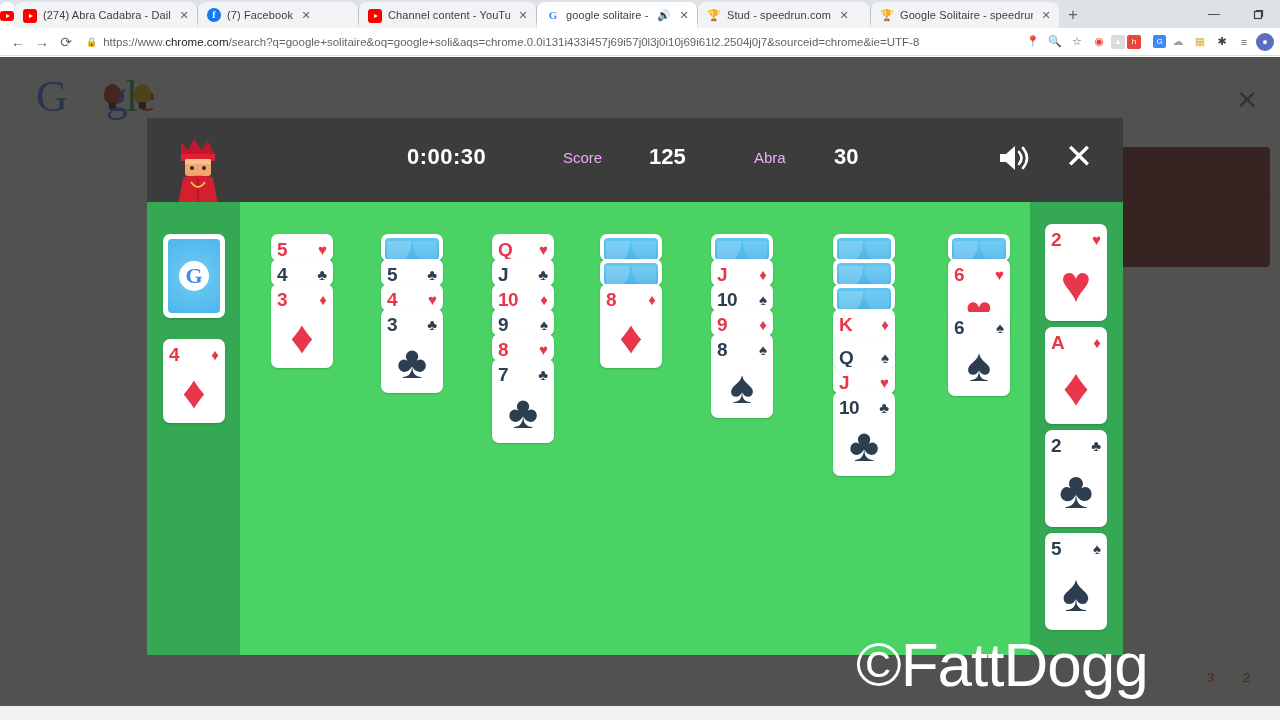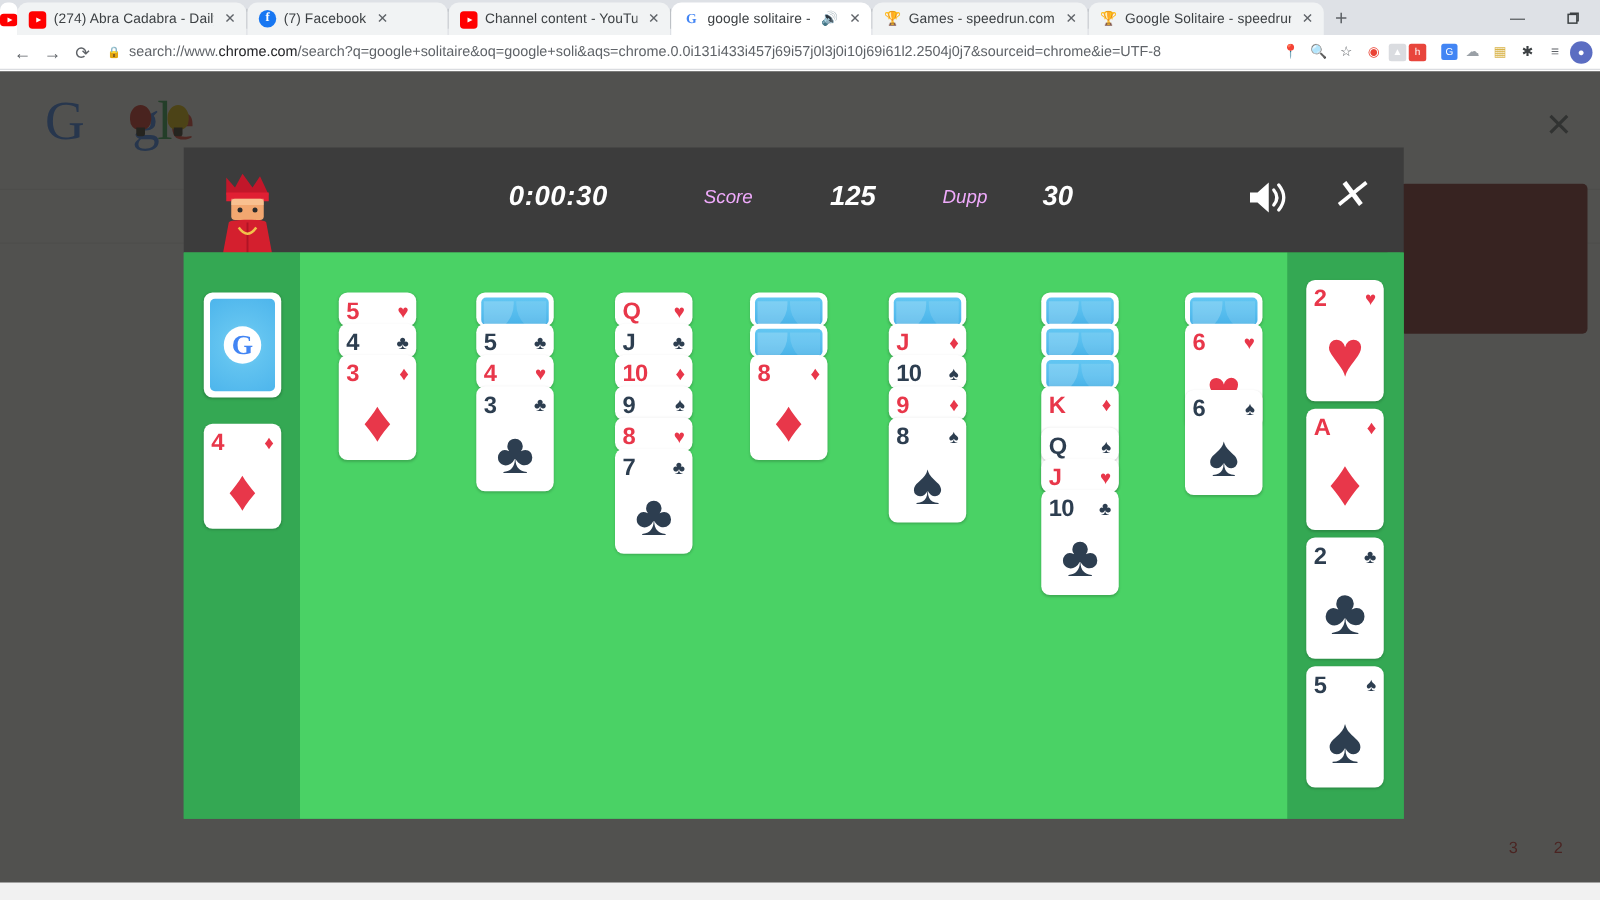--- a/index.html
+++ b/index.html
@@ -133,30 +133,30 @@
     position:absolute; top:57px; left:0; width:1280px; height:663px;
     background: rgba(32,32,30,0.78);
   }
 
   
   .game {
     position: absolute; left: 147px; top: 118px; width: 976px; height: 537px;
   }
   .game-header {
     position:absolute; left:0; top:0; width: 976px; height: 84px;
-    background: #3c3c3c; display:flex; align-items:center;font-style:italic;
+    background: #3c3c3c; display:flex; align-items:center;
   }
   .king {
     position:absolute; left: 20px; top: 8px; width: 62px; height: 84px;
   }
   .timer { position:absolute; left: 260px; top: 26px; font-size: 22px; color:#fff;
            font-weight: bold; letter-spacing: .5px;}
   .stat-label { position:absolute; top: 31px; font-size: 15px; color:#f0abfc; }
   .stat-value { position:absolute; top: 26px; font-size: 22px; color:#fff; font-weight: bold;}
-  .lbl-score { left: 416px; }  .val-score { left: 517px; }
+  .lbl-score { left: 416px; }  .val-score { left: 502px; }
   .lbl-moves { left: 607px; }  .val-moves { left: 687px; }
   .sound-btn { position:absolute; left: 845px; top: 18px; width: 44px; height: 44px;
                display:flex; align-items:center; justify-content:center;}
   .close-btn { position:absolute; left: 910px; top: 16px; width: 44px; height: 44px;
                display:flex; align-items:center; justify-content:center;
                color:#fff; font-size: 34px; font-weight: 300; line-height: 1;}
 
   .board {
     position:absolute; left:0; top: 84px; width: 976px; height: 453px;
     background: #34a853;
@@ -287,21 +287,21 @@
         <div class="tab-sep"></div>
         <div class="tab active" style="width: 160px;">
           <span class="favicon fav-g">G</span>
           <span class="title">google solitaire - Google Se</span>
           <span class="tclose">🔊</span>
           <span class="tclose">✕</span>
         </div>
         <div class="tab-sep"></div>
         <div class="tab" style="width: 172px;">
           <span class="favicon fav-tr">🏆</span>
-          <span class="title">Games - speedrun.com</span>
+          <span class="title">Stud - speedrun.com</span>
           <span class="tclose">✕</span>
         </div>
         <div class="tab-sep"></div>
         <div class="tab" style="width: 188px;">
           <span class="favicon fav-tr">🏆</span>
           <span class="title">Google Solitaire - speedrun.com</span>
           <span class="tclose">✕</span>
         </div>
       </div>
     <div class="newtab">+</div>
@@ -315,21 +315,21 @@
       </div>
     </div>
   </div>
 
   <div class="toolbar">
     <div class="tb-icon">←</div>
     <div class="tb-icon">→</div>
     <div class="tb-icon">⟳</div>
     <div class="omnibox">
       <span class="lock">🔒</span>
-      <span class="url"><span class="dim">search://www.</span><span>chrome.com</span><span class="dim">/search?q=google+solitaire&amp;oq=google+soli&amp;aqs=chrome.0.0i131i433i457j69i57j0l3j0i10j69i61l2.2504j0j7&amp;sourceid=chrome&amp;ie=UTF-8</span></span>
+      <span class="url"><span class="dim">https://www.</span><span>chrome.com</span><span class="dim">/search?q=google+solitaire&amp;oq=google+soli&amp;aqs=chrome.0.0i131i433i457j69i57j0l3j0i10j69i61l2.2504j0j7&amp;sourceid=chrome&amp;ie=UTF-8</span></span>
     </div>
     <div class="ext-icons">
       <div class="ext">📍</div>
       <div class="ext">🔍</div>
       <div class="ext">☆</div>
       <div class="ext red">◉</div>
       <div class="ext graybox">▲</div>
       <div class="ext redbox">h</div>
       <div style="width:8px"></div>
       <div class="ext bluebox">G</div>
@@ -353,21 +353,21 @@
           <circle cx="25" cy="42" r="2" fill="#2b2b2b"></circle>
           <circle cx="37" cy="42" r="2" fill="#2b2b2b"></circle>
           <path d="M16 52 C16 49 46 49 46 52 L52 84 L10 84 Z" fill="#d41f2e"></path>
           <path d="M31 52 L31 84" stroke="#b01425" stroke-width="1.5"></path>
           <path d="M24 56 Q31 66 38 56" fill="none" stroke="#f2c14b" stroke-width="2"></path>
         </svg>
       </div>
       <div class="timer">0:00:30</div>
       <div class="stat-label lbl-score">Score</div>
       <div class="stat-value val-score">125</div>
-      <div class="stat-label lbl-moves">Dupp</div>
+      <div class="stat-label lbl-moves">Abra</div>
       <div class="stat-value val-moves">30</div>
       <div class="sound-btn">
         <svg width="34" height="30" viewBox="0 0 34 30">
           <path d="M3 11 h6 L18 3 v24 L9 19 H3 Z" fill="#fff"></path>
           <path d="M22 9 Q27 15 22 21" fill="none" stroke="#fff" stroke-width="2.6" stroke-linecap="round"></path>
           <path d="M26 5 Q34 15 26 25" fill="none" stroke="#fff" stroke-width="2.6" stroke-linecap="round"></path>
         </svg>
       </div>
       <div class="close-btn">✕</div>
     </div>
@@ -586,14 +586,15 @@
               <span class="rank blk">5</span>
               <span class="pip blk">♠</span>
             </div>
             <div class="bigpip blk" style="top: 34px; font-size: 52px;">♠</div>
           </div>
         </div>
 
     </div>
   </div>
 
+  <div class="watermark">©FattDogg</div>
   <div class="bottom-white"></div>
 </div>
 
 </body></html>

